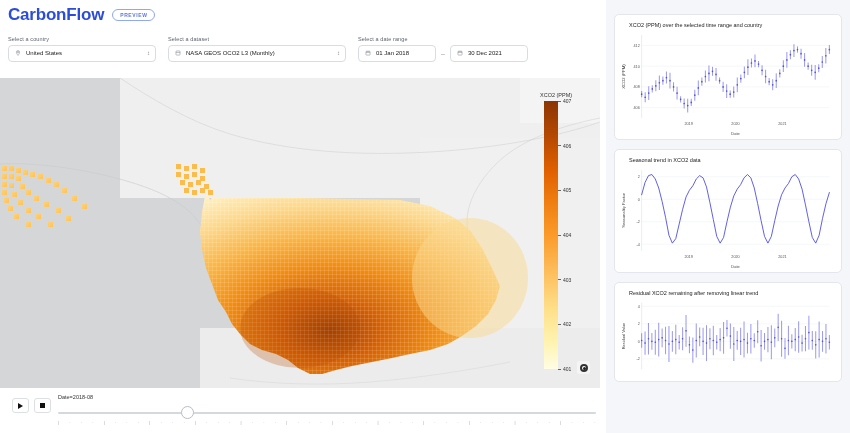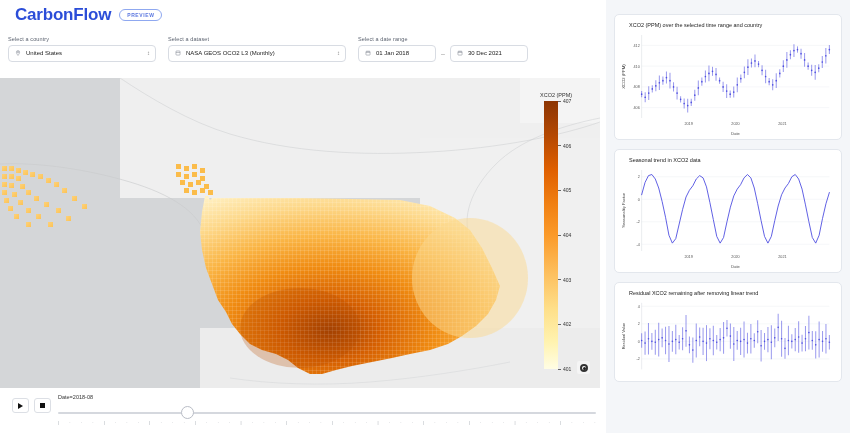--- a/index.html
+++ b/index.html
@@ -5,21 +5,21 @@
   * { box-sizing: border-box; margin: 0; padding: 0; }
   html, body {
     width: 850px; height: 433px;
     font-family: "Liberation Sans", sans-serif;
     background: #ffffff;
     overflow: hidden;
   }
   .app { position: relative; width: 850px; height: 433px; background: #fff; }
 
   
-  .header { position: absolute; left: 0; top: 0; width: 600px; height: 30px; display: flex; align-items: center; padding-left: 15px; text-align: right; }
+  .header { position: absolute; left: 0; top: 0; width: 600px; height: 30px; display: flex; align-items: center; padding-left: 8px; text-align: right; }
   .brand { font-size: 17px; font-weight: 700; color: #2b4dd8; letter-spacing: -0.2px; }
   .badge {
     margin-left: 8px; border: 1px solid #8fa8f0; color: #5c78e0;
     border-radius: 9px; font-size: 5px; letter-spacing: 0.6px;
     padding: 2px 7px; font-weight: 700; background: #fff; white-space: nowrap;
   }
 
   
   .controls { position: absolute; left: 0; top: 30px; width: 600px; height: 46px; }
   .field { position: absolute; }

